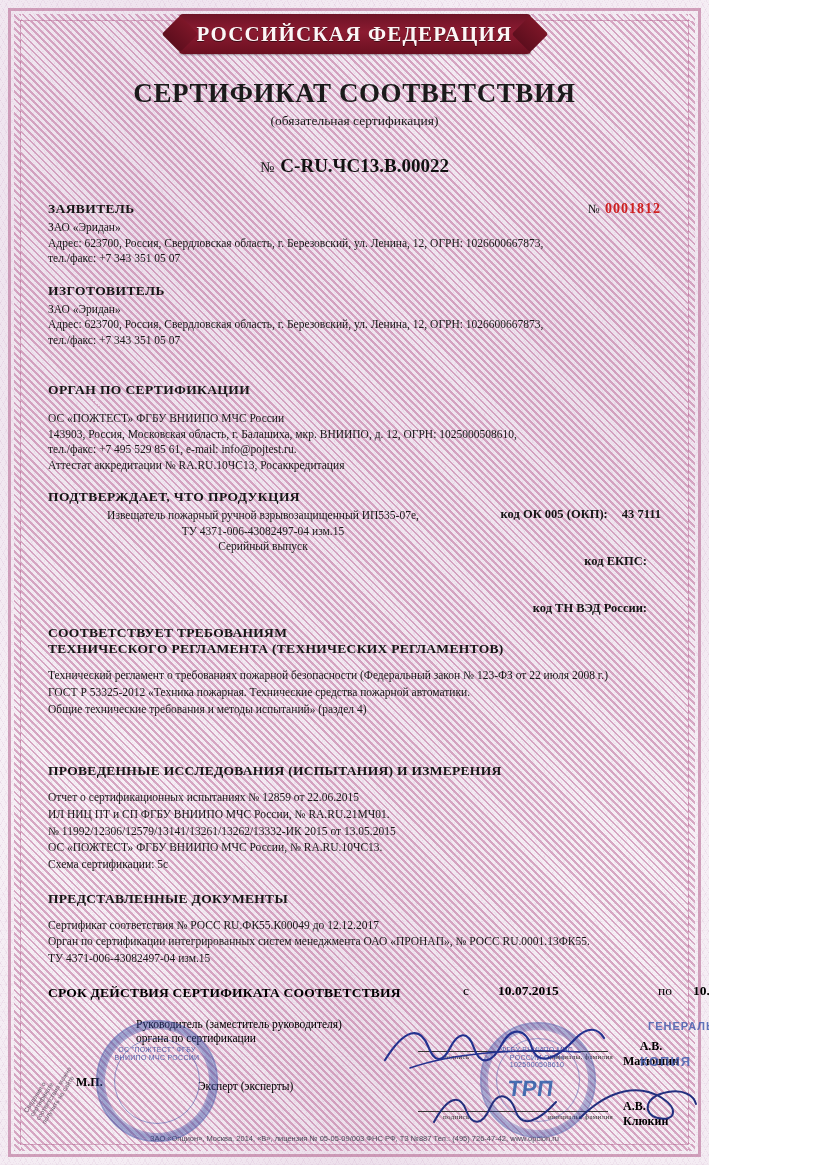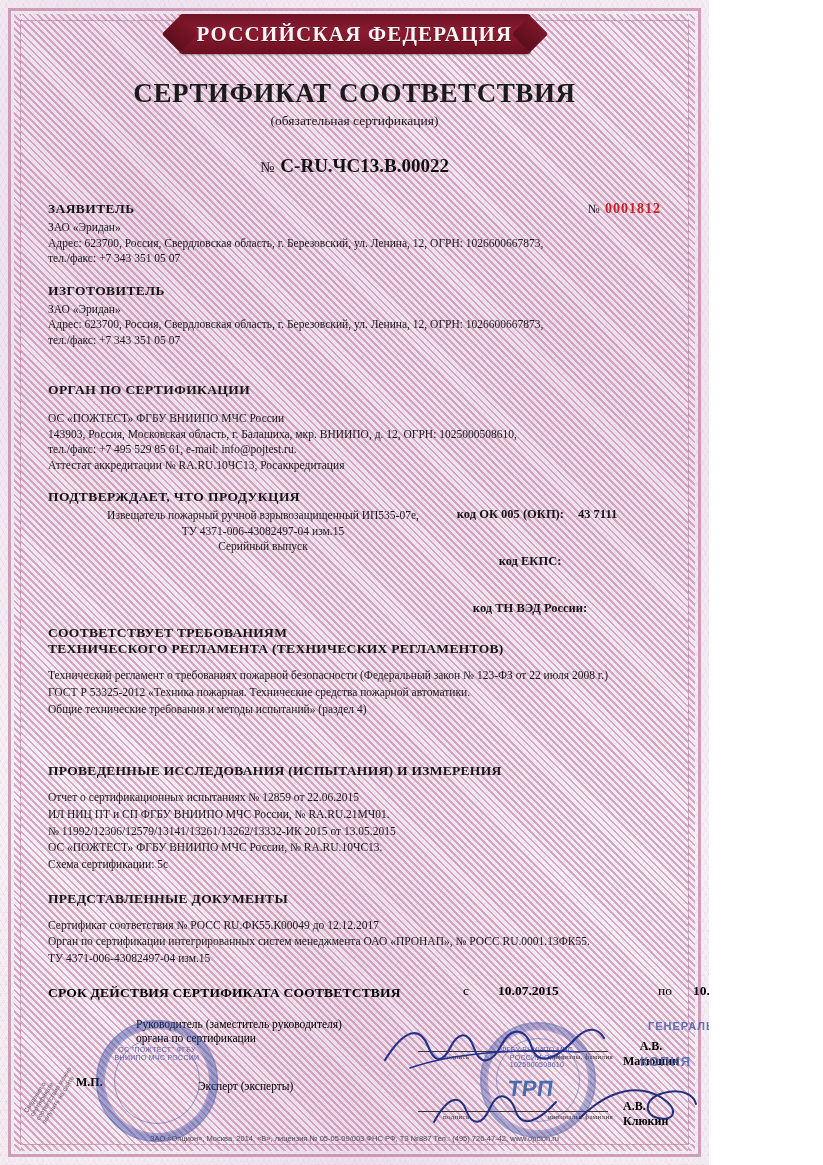--- a/index.html
+++ b/index.html
@@ -169,21 +169,21 @@
     position: absolute;
     right: 0;
     top: 18px;
     width: 330px;
     font-size: 12.5px;
     font-weight: bold;
     color: #151515;
   }
   .codes .code-row {
     margin-bottom: 32px;
-    text-align: center;
+    text-align: right;
     padding-left: 82px;
   }
   .codes .code-val {
     font-weight: bold;
     margin-left: 14px;
   }
   .product-text {
     width: 430px;
     font-size: 11.5px;
     line-height: 1.4;

